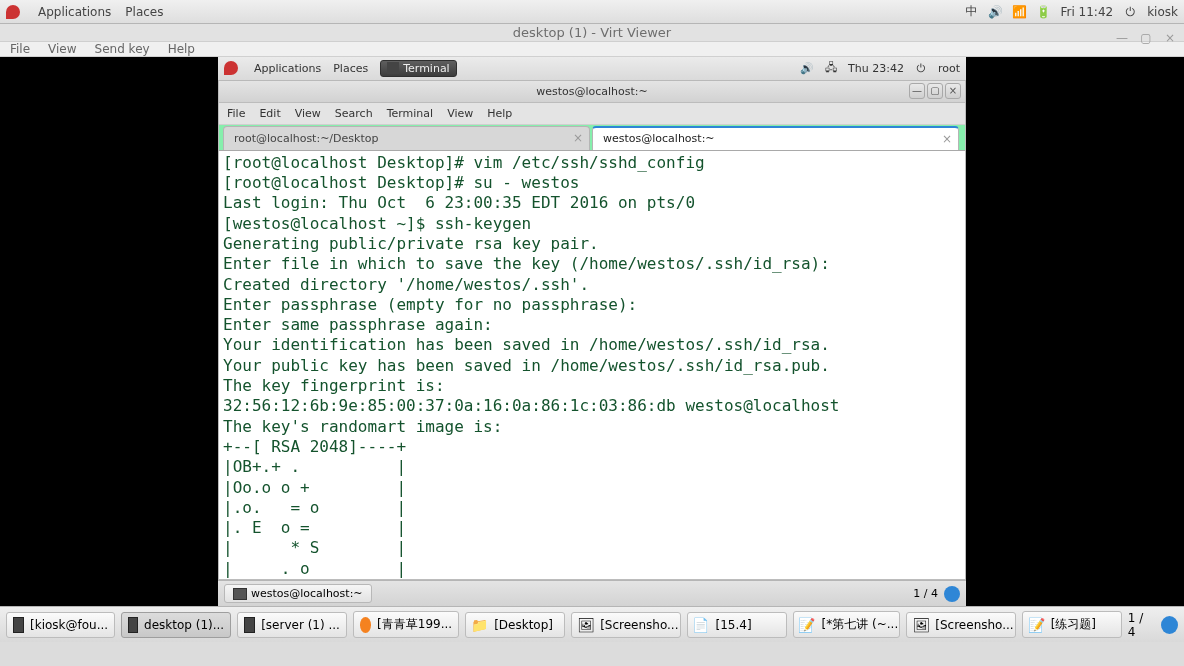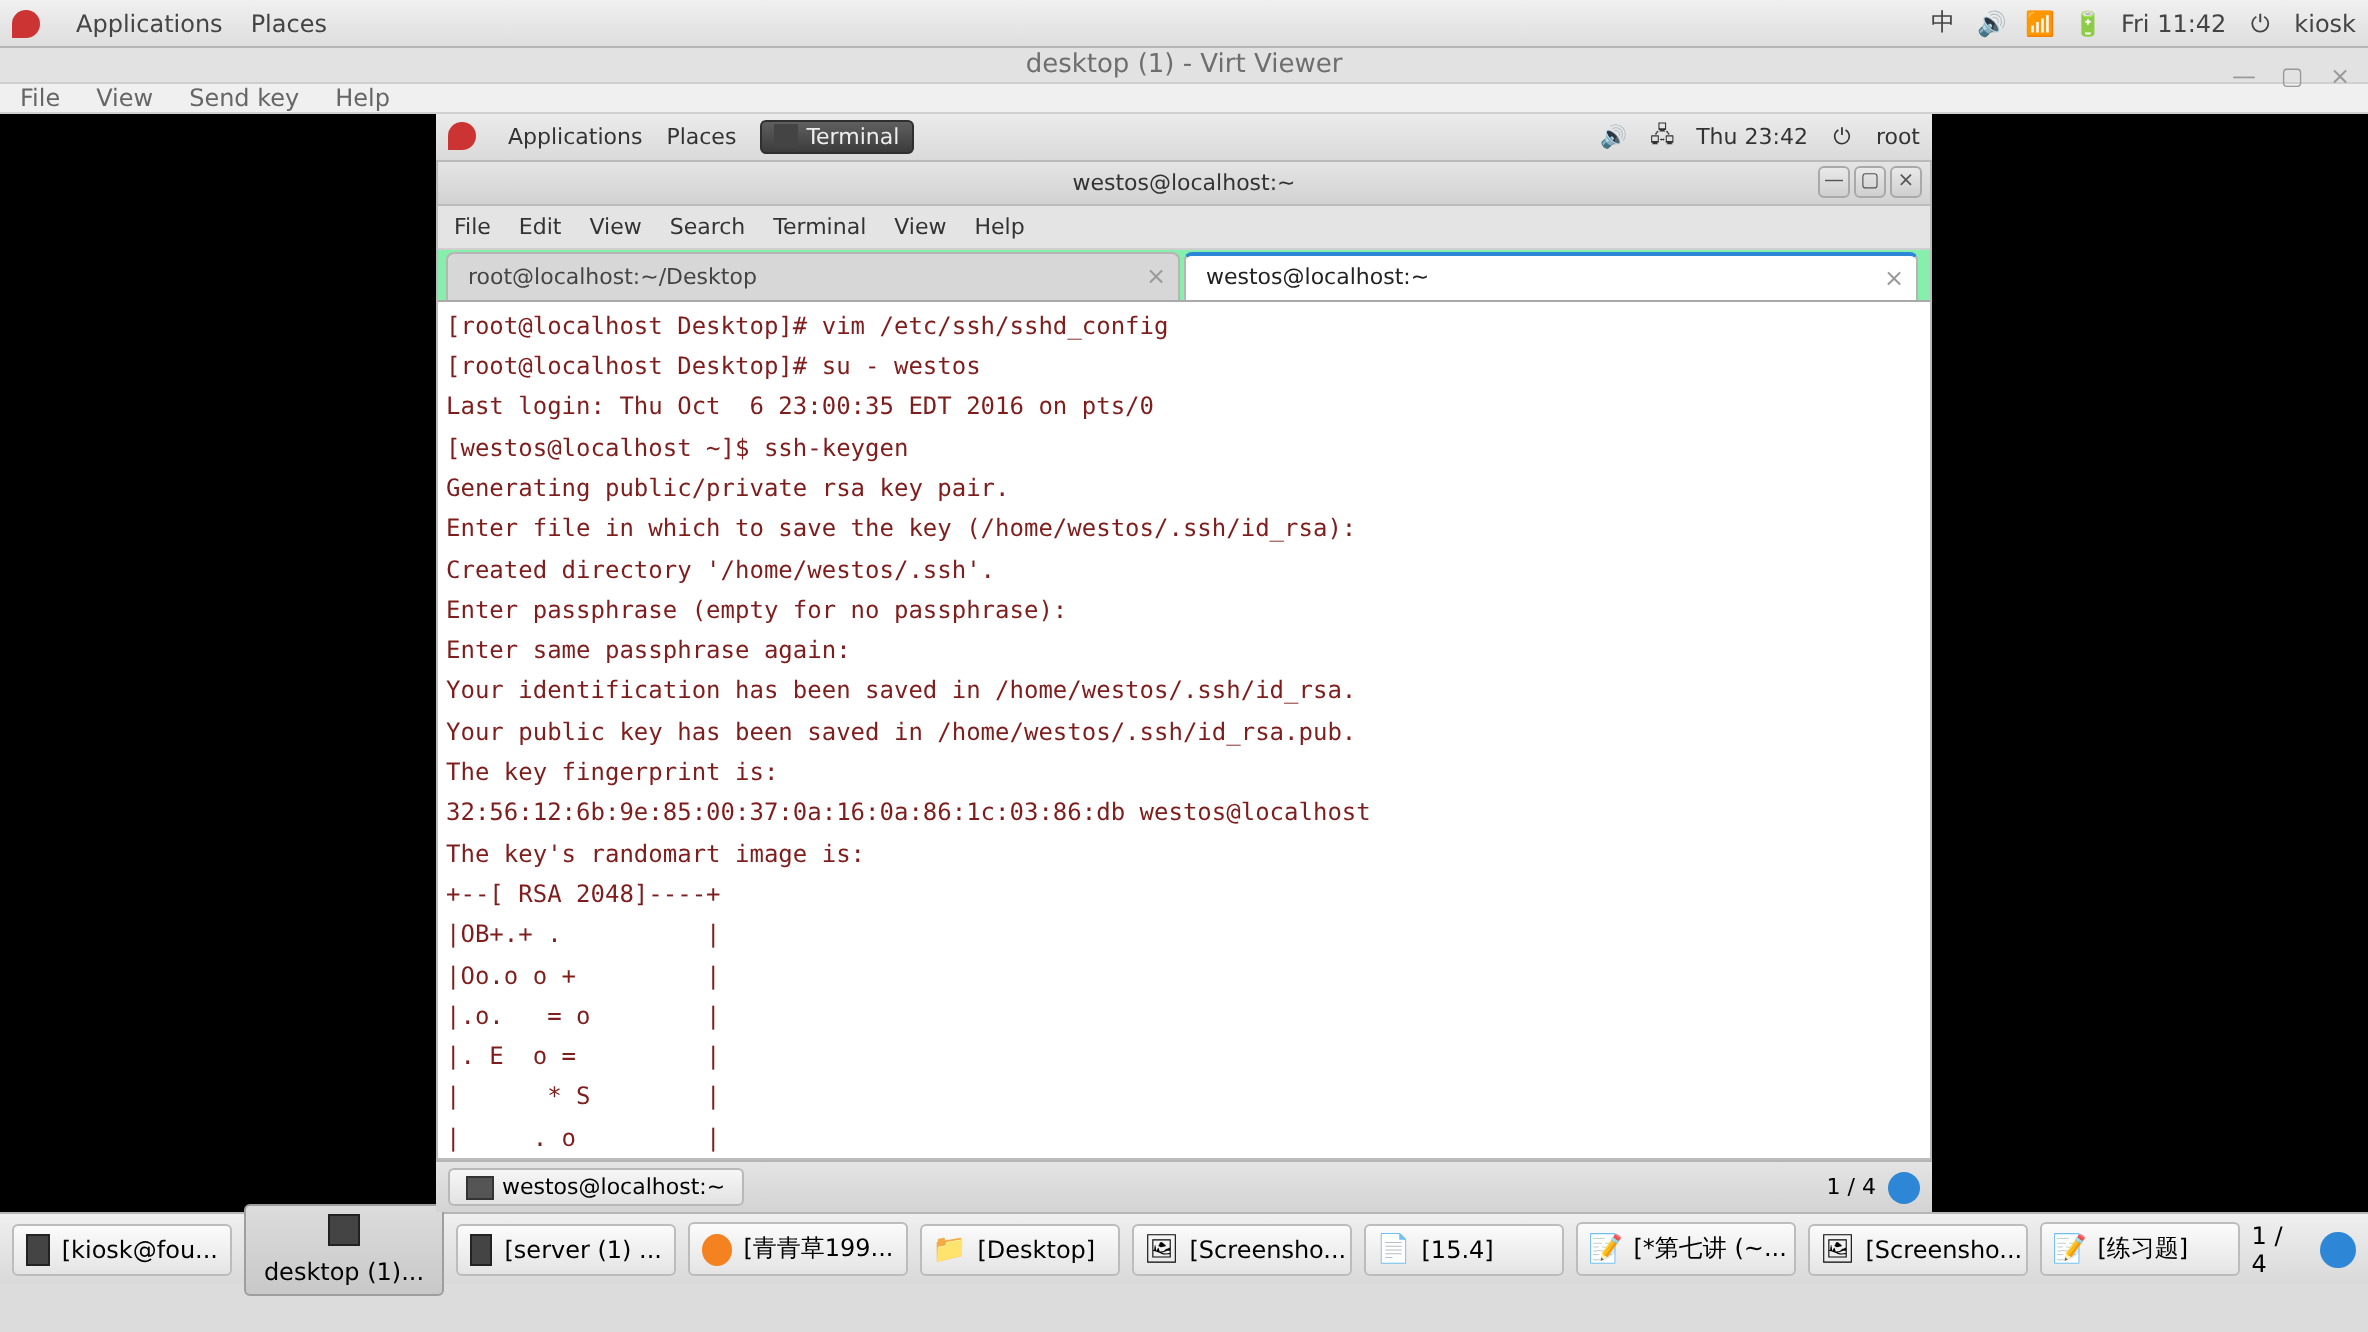--- a/index.html
+++ b/index.html
@@ -114,23 +114,23 @@
     background:#d7d7d7; border-bottom:none; border-radius:4px 4px 0 0;
     flex:1; position:relative; margin-right:2px;
   }
   .term-tab.active {
     background:#fff; border-top:2px solid #2e86d6; color:#222;
   }
   .term-tab .close {
     position:absolute; right:6px; top:4px; color:#999; font-size:12px;
   }
   .term-body {
-    flex:1; background:#fff; color:#7f1d1d;
+    flex:1; background:#fff; color:#14532d;
     font-family:"DejaVu Sans Mono","Liberation Mono",monospace;
-    font-size:12px; line-height:20.3px; padding:2px 4px 0 4px;
+    font-size:16px; line-height:20.3px; padding:2px 4px 0 4px;
     white-space:pre; overflow:hidden;
   }
 
   
   .inner-bottombar {
     height:26px; background:linear-gradient(#e4e4e4,#d3d3d3);
     border-top:1px solid #b5b5b5;
     display:flex; align-items:center; padding:0 6px; justify-content:space-between;
     font-size:11px;
   }
@@ -153,21 +153,20 @@
     display:flex; align-items:center; gap:6px;
     background:linear-gradient(#fbfbfb,#e4e4e4);
     border:1px solid #bcbcbc; border-radius:3px;
     padding:4px 6px; min-width:100px; max-width:110px;
     overflow:hidden; white-space:nowrap; text-overflow:ellipsis;
     cursor:default;
   }
   .outer-bottombar .taskbtn.active {
     background:linear-gradient(#dcdcdc,#c8c8c8);
     border:1px solid #9e9e9e;
-    flex-direction:column;
   }
   .task-icon { width:16px; height:16px; display:inline-flex; align-items:center; justify-content:center; font-size:14px;}
   .task-icon.term { background:#444; border:1px solid #222; }
   .task-icon.fx { background:#f58220; border-radius:50%; }
   .task-icon.folder::before { content:"📁"; }
   .task-icon.img::before { content:"🖼"; }
   .task-icon.doc::before { content:"📄"; }
   .task-icon.gedit::before { content:"📝"; }
   .outer-bottombar .ws-outer { margin-left:auto; display:flex; align-items:center; gap:8px;}
   .outer-ws-ind { width:18px;height:18px;background:#2e86d6;border-radius:50%;display:inline-block;}

